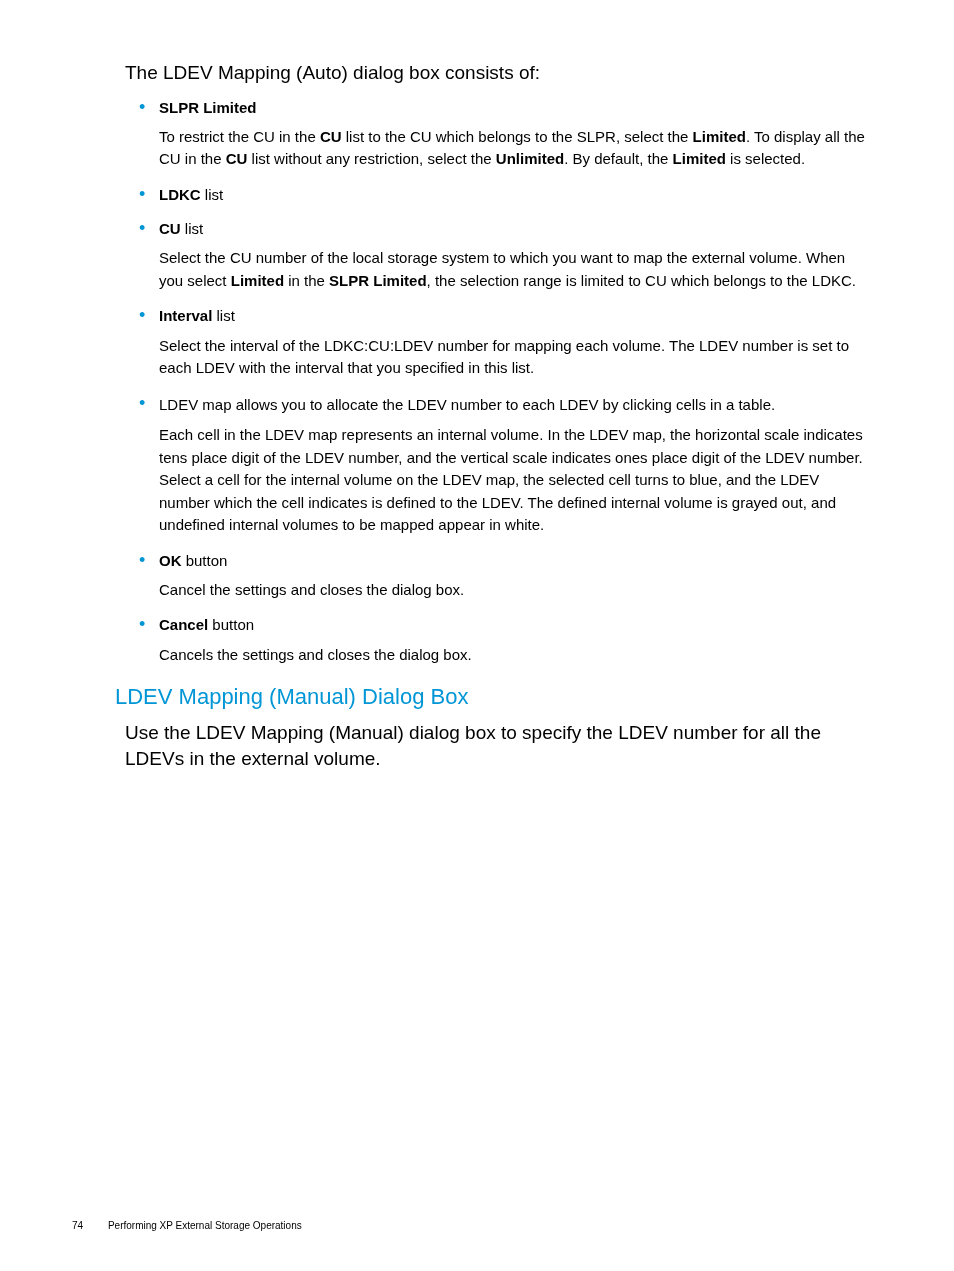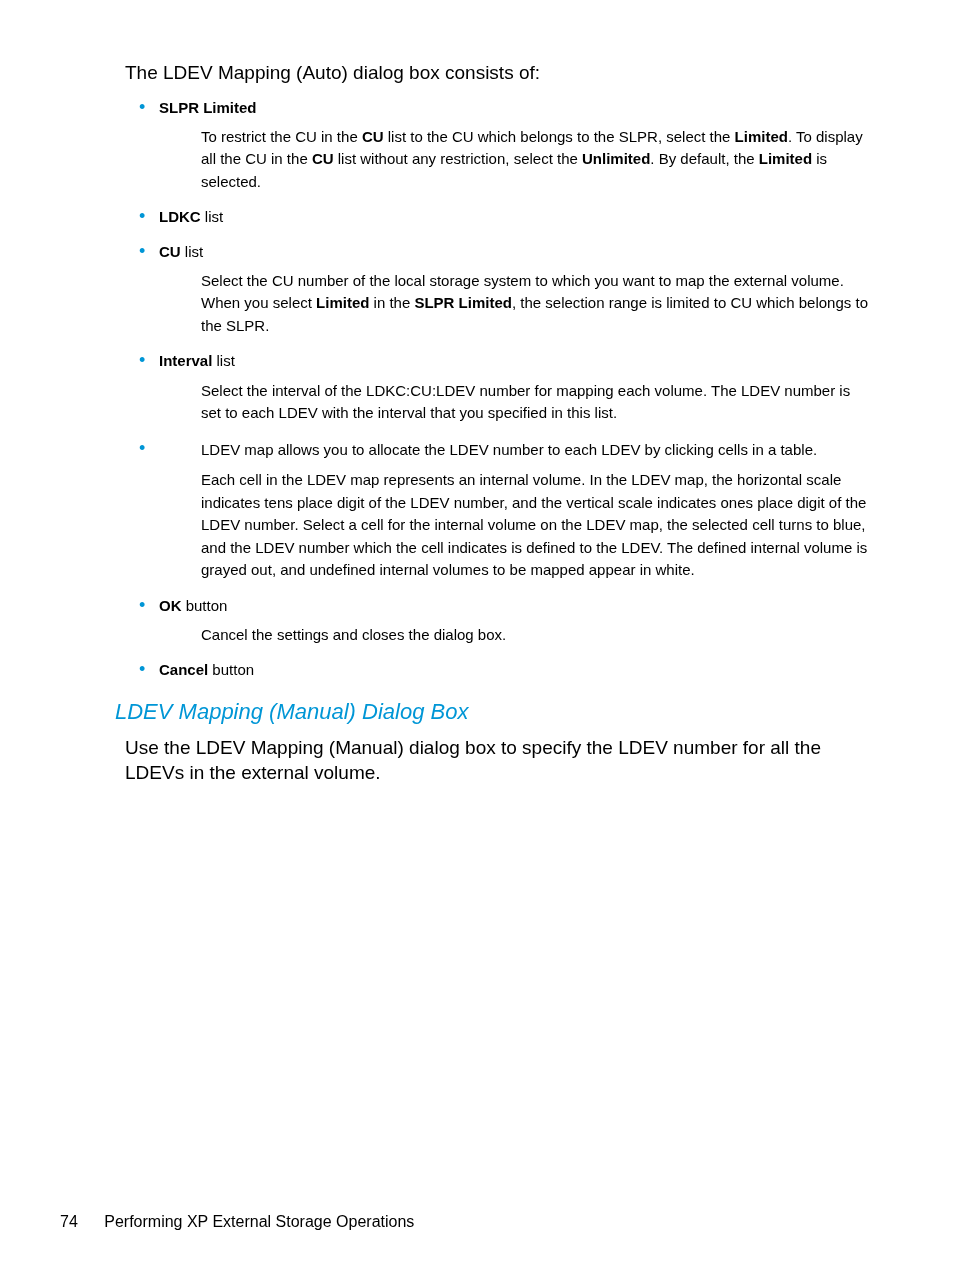--- a/index.html
+++ b/index.html
@@ -43,39 +43,37 @@
     }
     .item-title {
       font-size: 15px;
       margin-bottom: 8px;
       line-height: 1.35;
     }
     .item-desc {
       font-size: 15px;
       line-height: 1.5;
       margin-bottom: 8px;
-      margin-left: 42px;
     }
     .bold {
       font-weight: bold;
     }
     h2.section-heading {
       color: #0096d6;
       font-size: 22px;
       font-weight: normal;
       margin-top: 18px;
       margin-bottom: 10px;
       margin-left: -10px;
-      font-style: italic;
     }
     .footer {
       position: absolute;
       bottom: 40px;
-      left: 60px;
-      font-size: 16px;
+      left: 72px;
+      font-size: 10px;
     }
     .page-num {
       display: inline-block;
       margin-right: 22px;
     }
   </style>
 </head>
 <body>
 
 <div class="content">
@@ -84,36 +82,37 @@
   <ul class="bullet-list" id="bullet-list">
   <li>
         <div class="item-title"><span class="bold">SLPR Limited</span></div>
         <div class="item-desc"><span>To restrict the CU in the </span><span class="bold">CU</span><span> list to the CU which belongs to the SLPR, select the </span><span class="bold">Limited</span><span>. To display all the CU in the </span><span class="bold">CU</span><span> list without any restriction, select the </span><span class="bold">Unlimited</span><span>. By default, the </span><span class="bold">Limited</span><span> is selected.</span></div>
       </li>
       <li>
         <div class="item-title"><span class="bold">LDKC</span><span> list</span></div>
       </li>
       <li>
         <div class="item-title"><span class="bold">CU</span><span> list</span></div>
-        <div class="item-desc"><span>Select the CU number of the local storage system to which you want to map the external volume. When you select </span><span class="bold">Limited</span><span> in the </span><span class="bold">SLPR Limited</span><span>, the selection range is limited to CU which belongs to the SLPR.</span></div>
+        <div class="item-desc"><span>Select the CU number of the local storage system to which you want to map the external volume. When you select </span><span class="bold">Limited</span><span> in the </span><span class="bold">SLPR Limited</span><span>, the selection range is limited to CU which belongs to the LDKC.</span></div>
       </li>
       <li>
         <div class="item-title"><span class="bold">Interval</span><span> list</span></div>
         <div class="item-desc"><span>Select the interval of the LDKC:CU:LDEV number for mapping each volume. The LDEV number is set to each LDEV with the interval that you specified in this list.</span></div>
       </li>
       <li>
         <div class="item-desc"><span>LDEV map allows you to allocate the LDEV number to each LDEV by clicking cells in a table.</span></div>
         <div class="item-desc"><span>Each cell in the LDEV map represents an internal volume. In the LDEV map, the horizontal scale indicates tens place digit of the LDEV number, and the vertical scale indicates ones place digit of the LDEV number. Select a cell for the internal volume on the LDEV map, the selected cell turns to blue, and the LDEV number which the cell indicates is defined to the LDEV. The defined internal volume is grayed out, and undefined internal volumes to be mapped appear in white.</span></div>
       </li>
       <li>
         <div class="item-title"><span class="bold">OK</span><span> button</span></div>
         <div class="item-desc"><span>Cancel the settings and closes the dialog box.</span></div>
       </li>
       <li>
         <div class="item-title"><span class="bold">Cancel</span><span> button</span></div>
+        <div class="item-desc"><span>Cancels the settings and closes the dialog box.</span></div>
       </li>
     </ul>
 
   <h2 class="section-heading">LDEV Mapping (Manual) Dialog Box</h2>
   <p class="intro-text">Use the LDEV Mapping (Manual) dialog box to specify the LDEV number for all the LDEVs in the external volume.</p>
 </div>
 
 <div class="footer">
   <span class="page-num">74</span>
   <span>Performing XP External Storage Operations</span>

